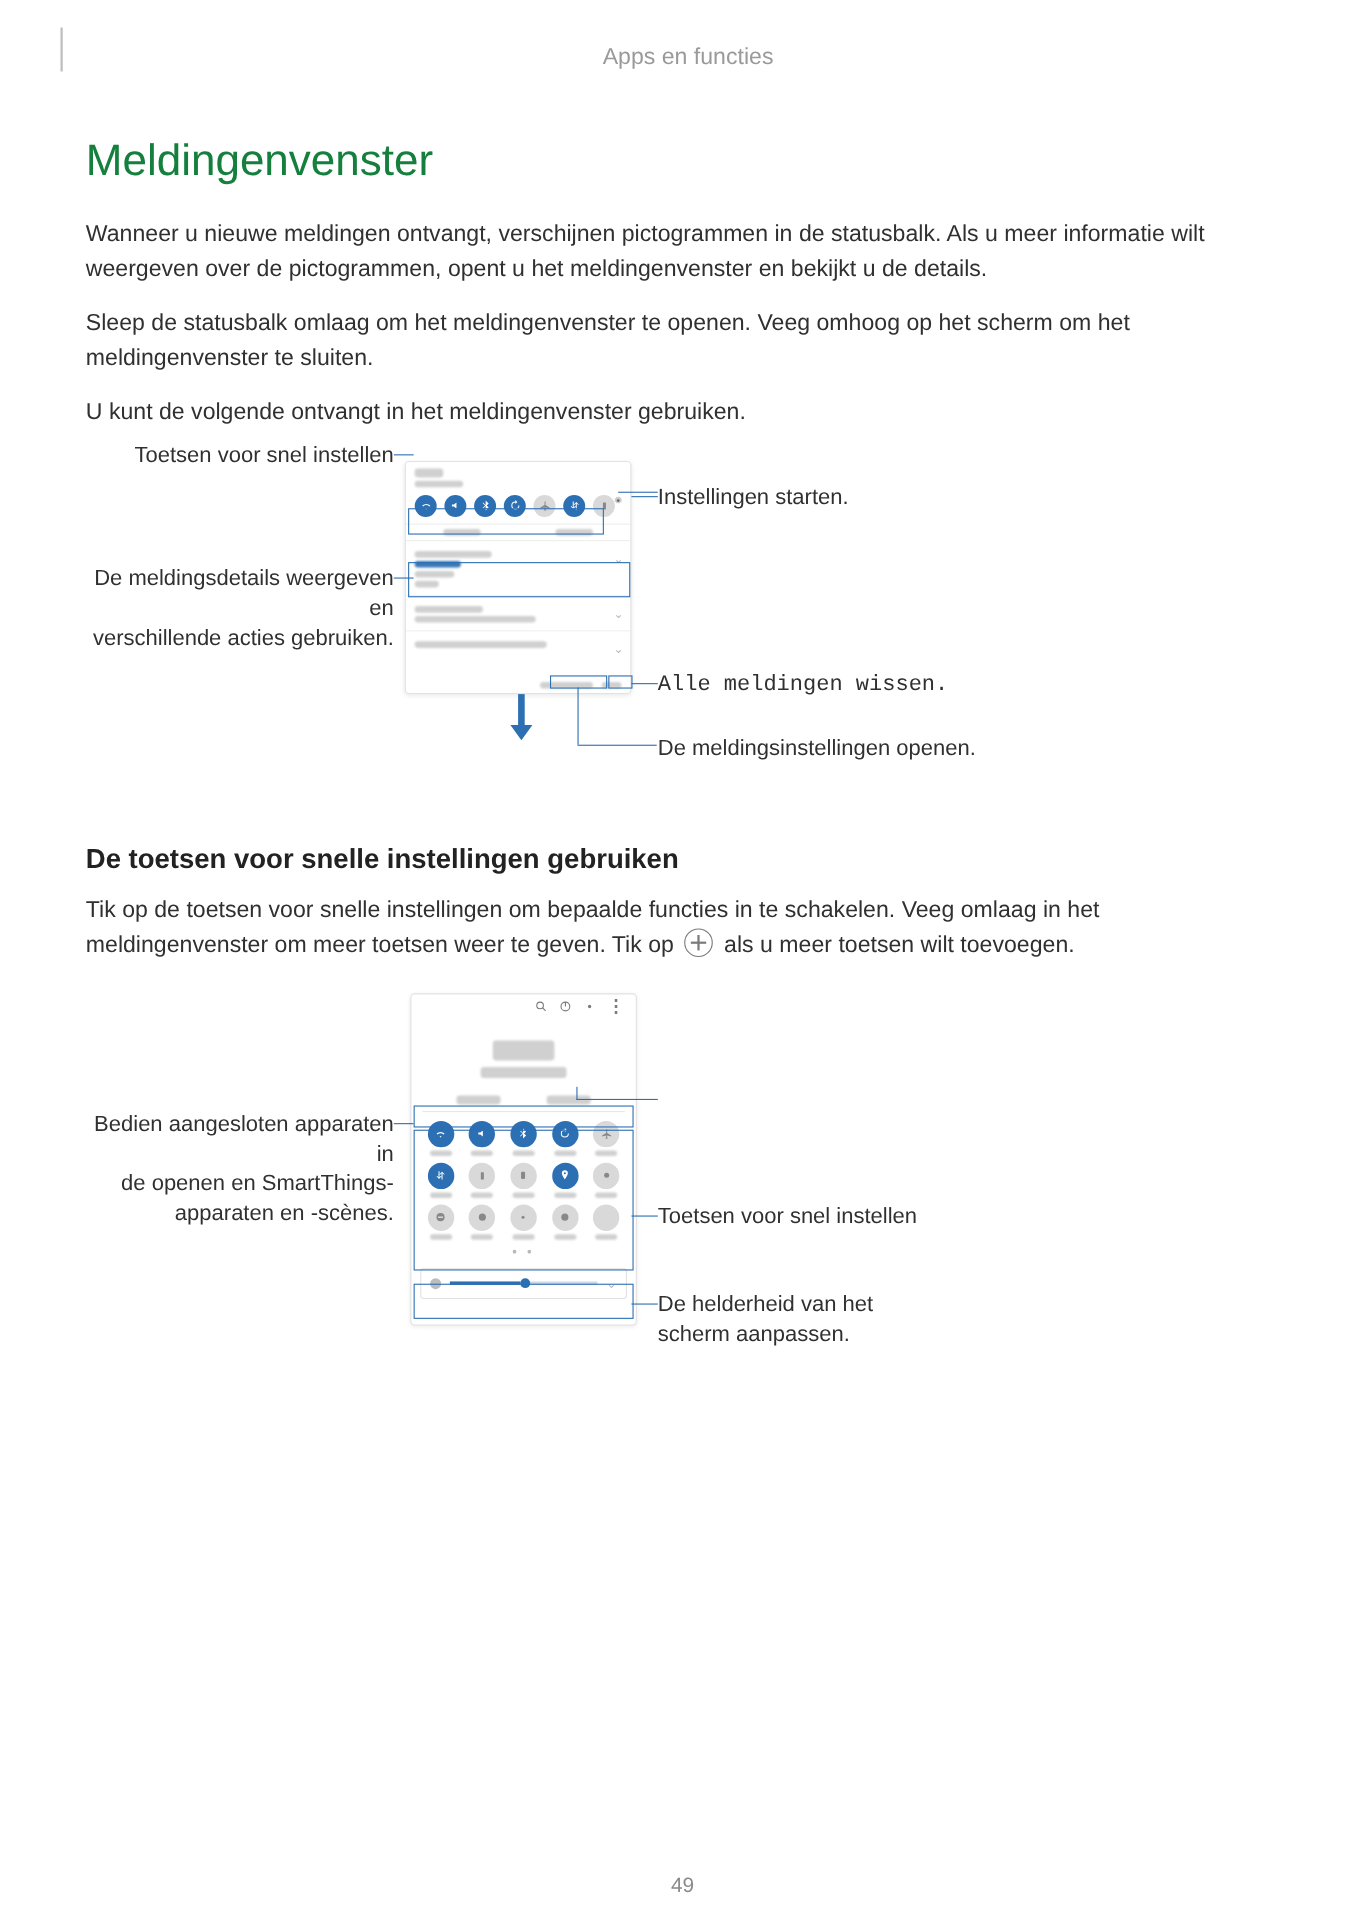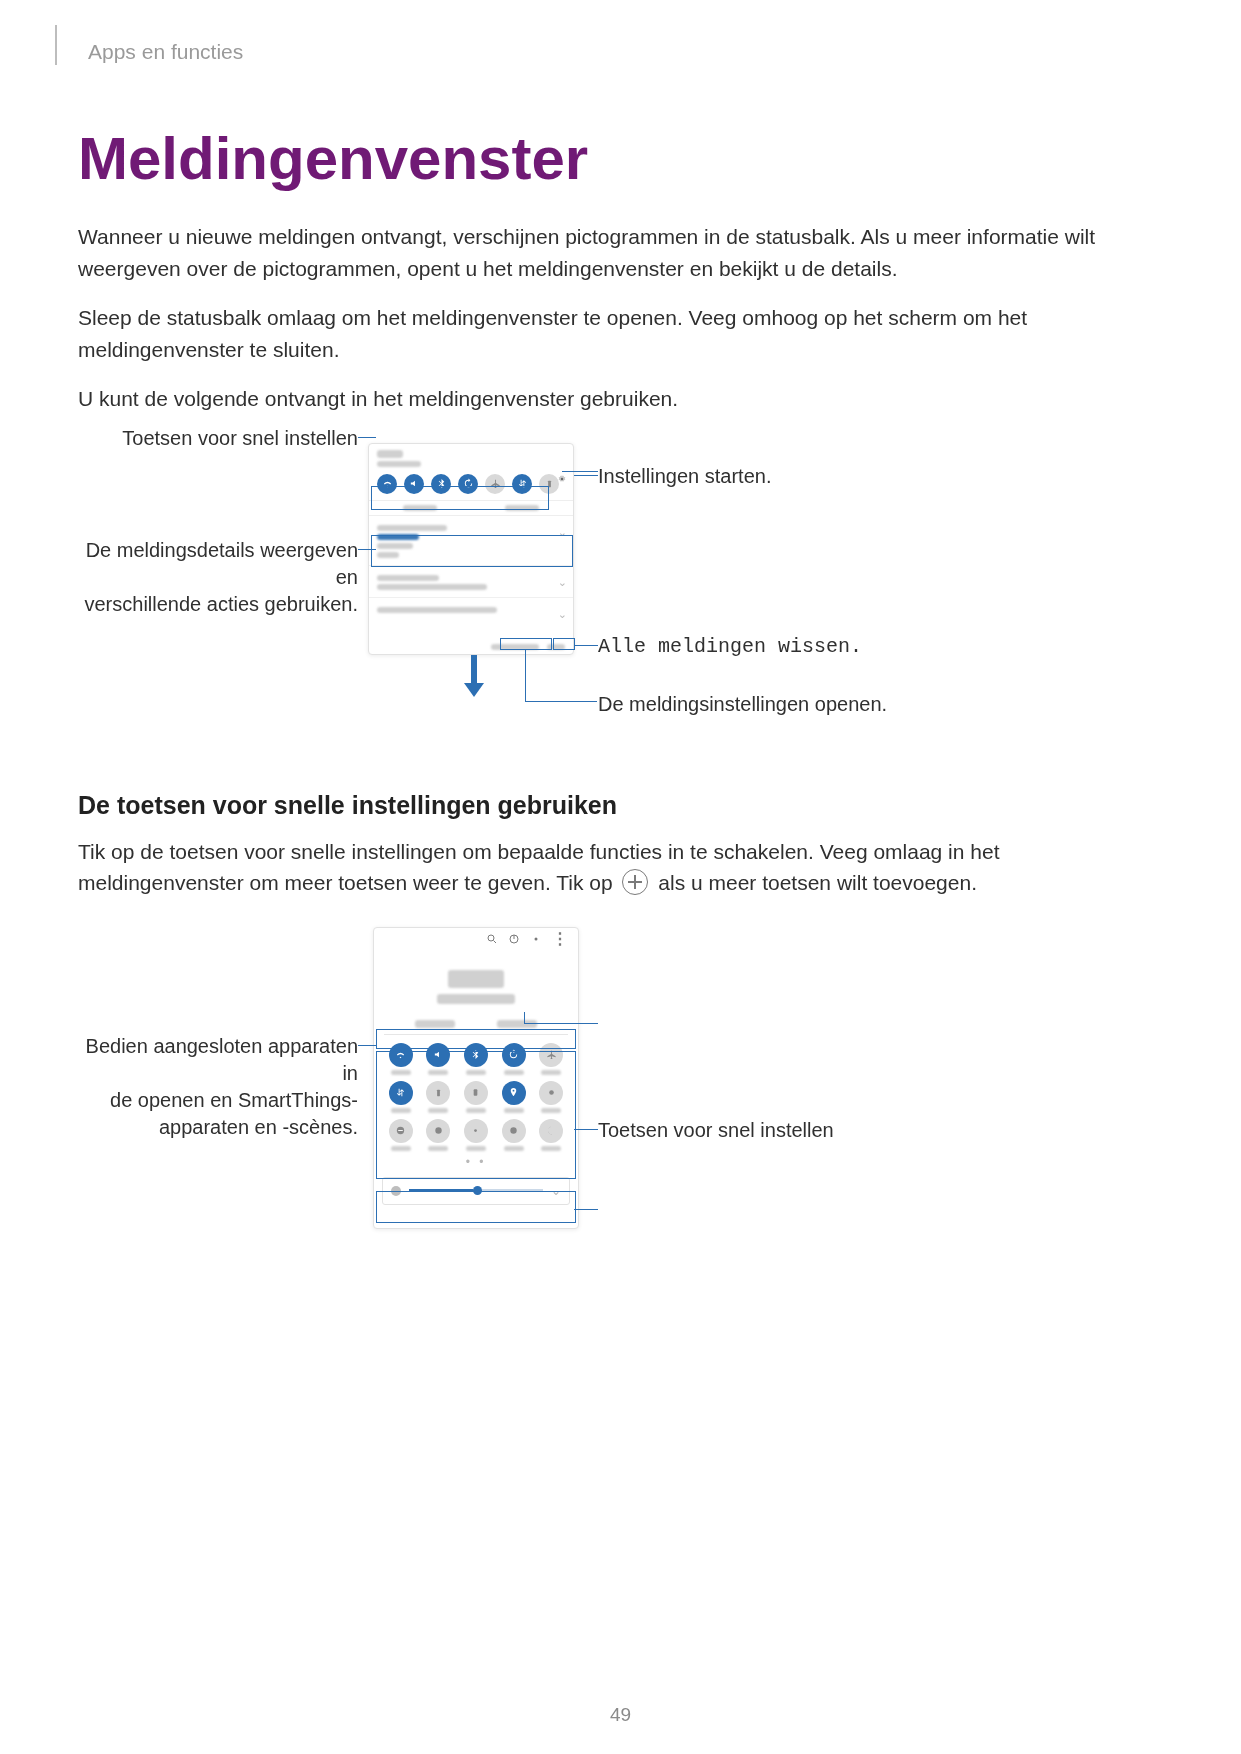--- a/index.html
+++ b/index.html
@@ -20,25 +20,26 @@
     left: 55px;
     top: 25px;
     height: 40px;
     border-left: 2px solid #bdbdbd;
   }
   .header-line {
     color: #9a9a9a;
     font-size: 21px;
     margin-bottom: 60px;
     padding-left: 10px;
+    text-align: center;
   }
   h1.title {
-    color: #701a75;
-    font-size: 60px;
-    font-weight: 700;
+    color: #15803d;
+    font-size: 40px;
+    font-weight: 400;
     margin: 0 0 28px 0;
   }
   p.body {
     font-size: 21px;
     line-height: 1.5;
     margin: 0 0 18px 0;
     color: #303030;
   }
   h2.subheading {
     font-size: 25px;
@@ -507,18 +508,19 @@
       <span>Bedien aangesloten apparaten in</span><br>
       <span>de openen en SmartThings-</span><br>
       <span>apparaten en -scènes.</span>
       <span class="connector"></span>
     </div>
     <div class="lbl r2">
       <span>Toetsen voor snel instellen</span>
       <span class="connector"></span>
     </div>
     <div class="lbl r3">
+      <span>De helderheid van het scherm aanpassen.</span>
       <span class="connector"></span>
     </div>
   </div>
 
   <div class="page-num">49</div>
 </div>
 
 </body></html>

